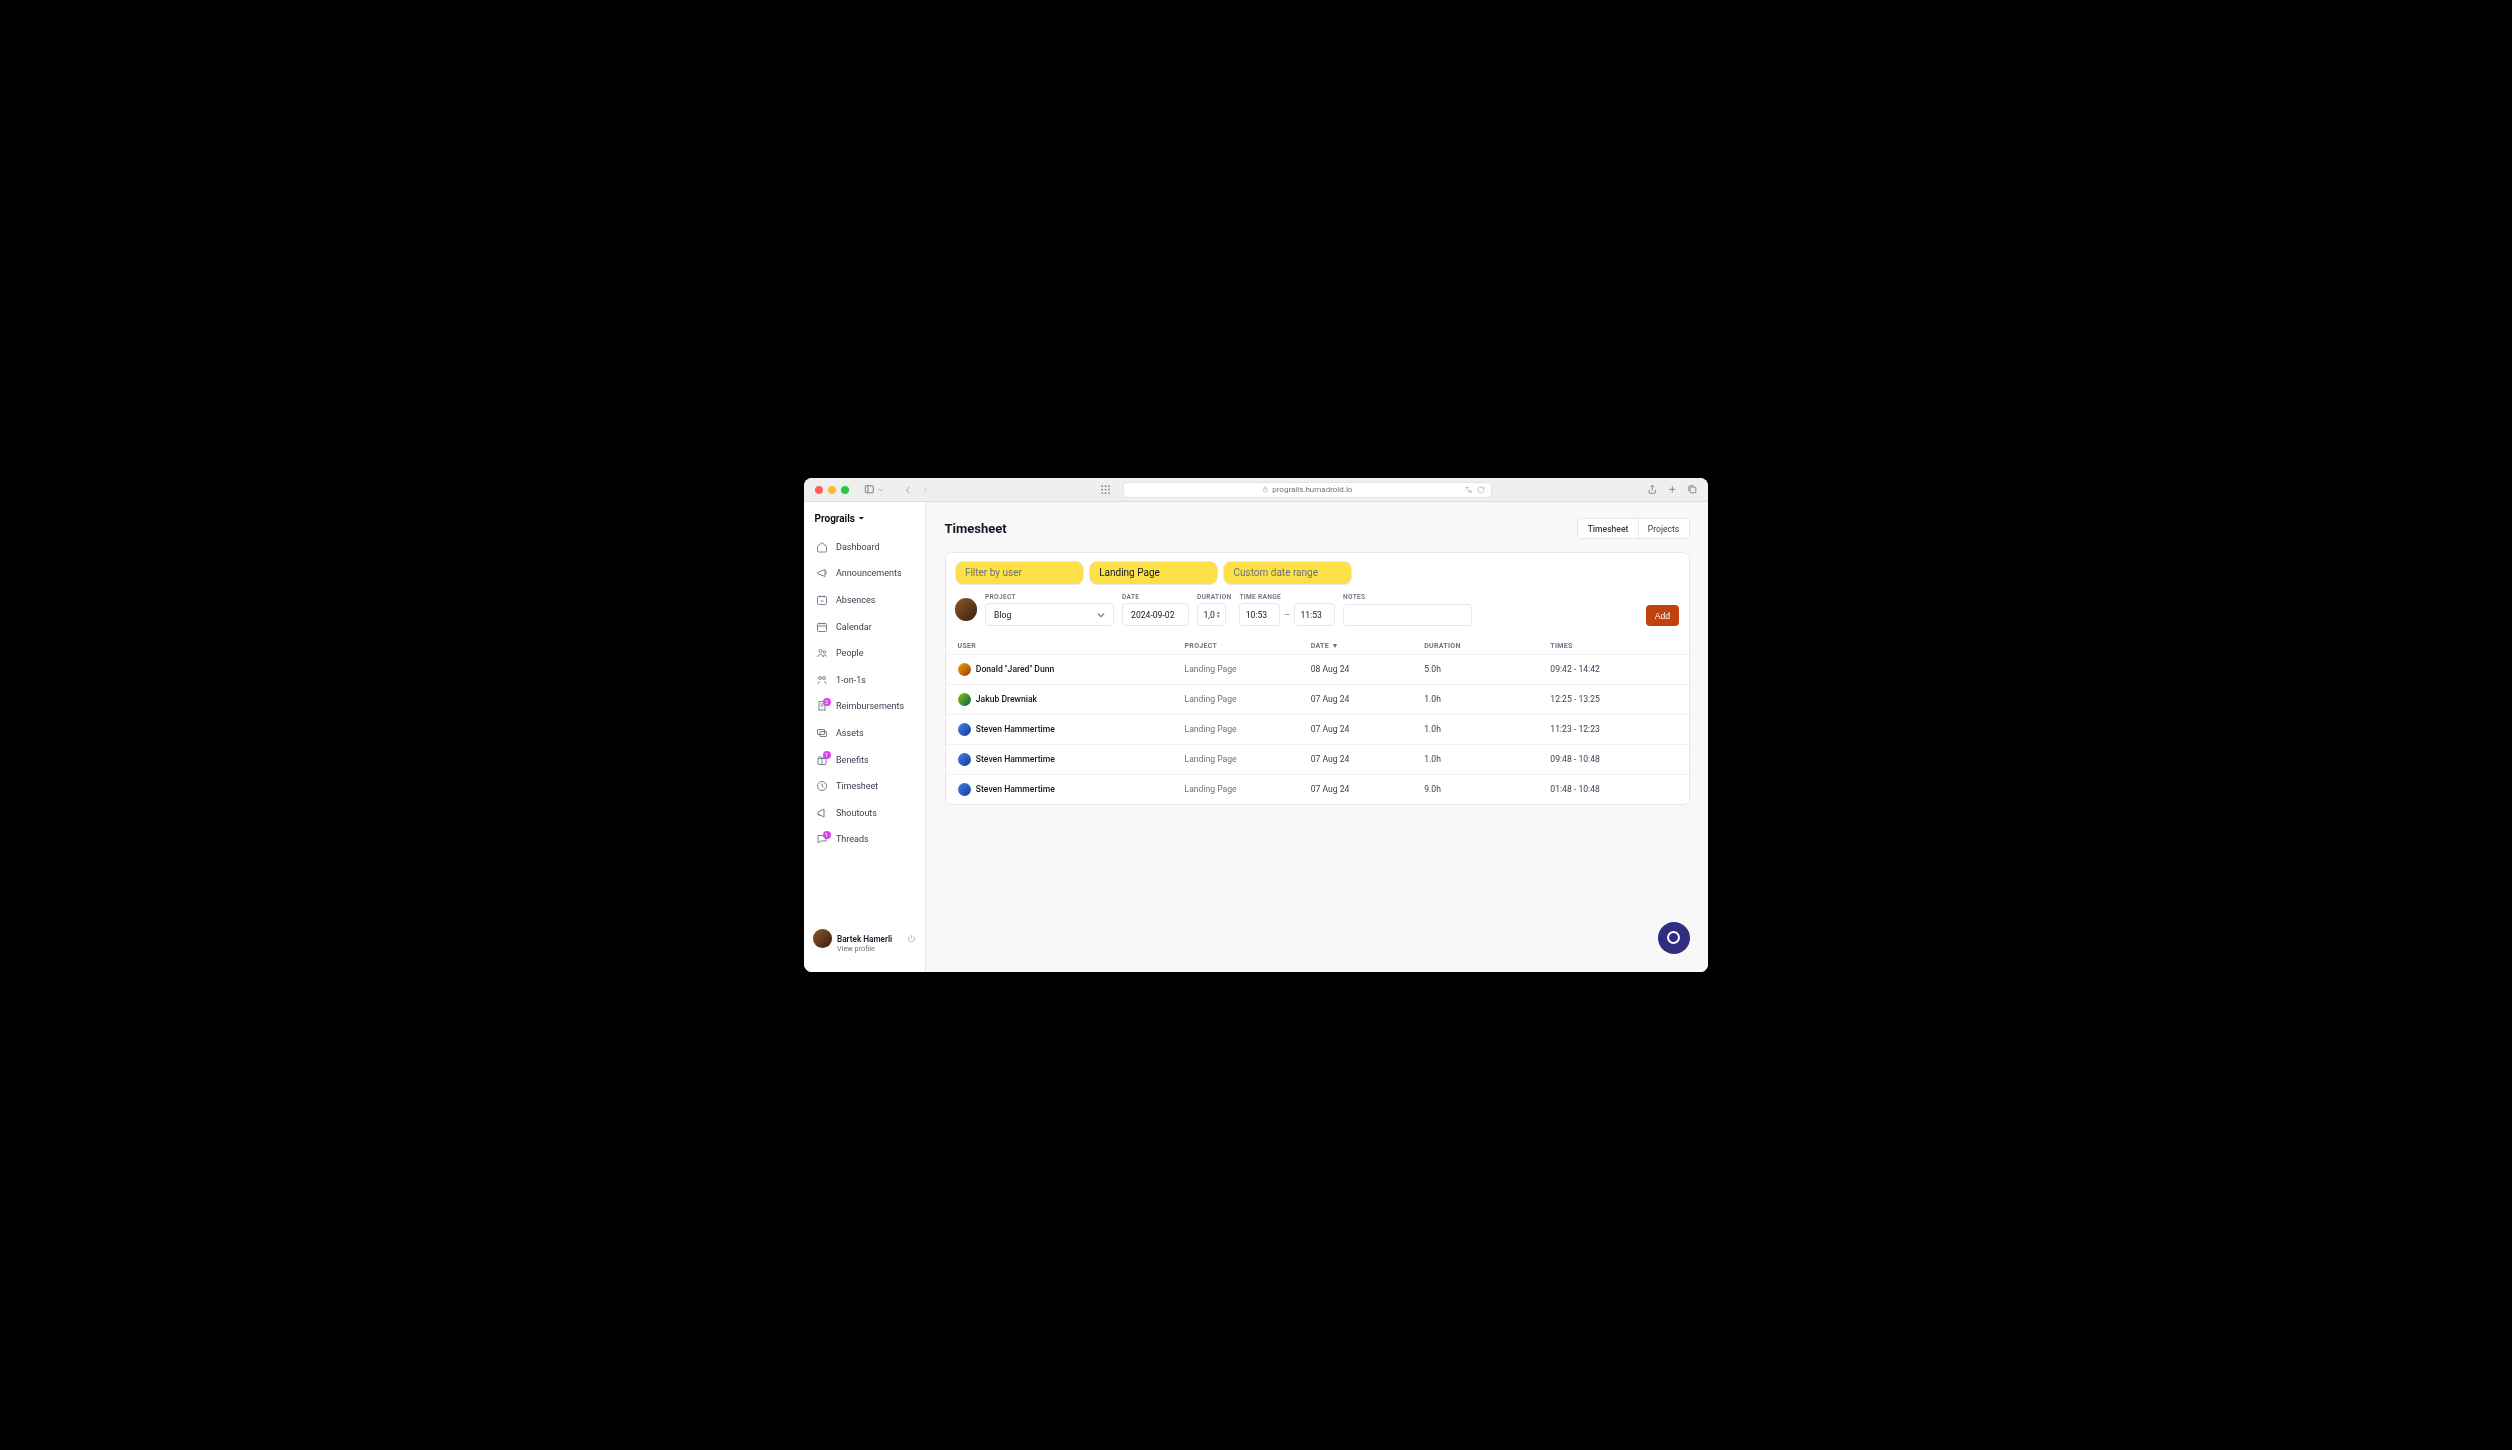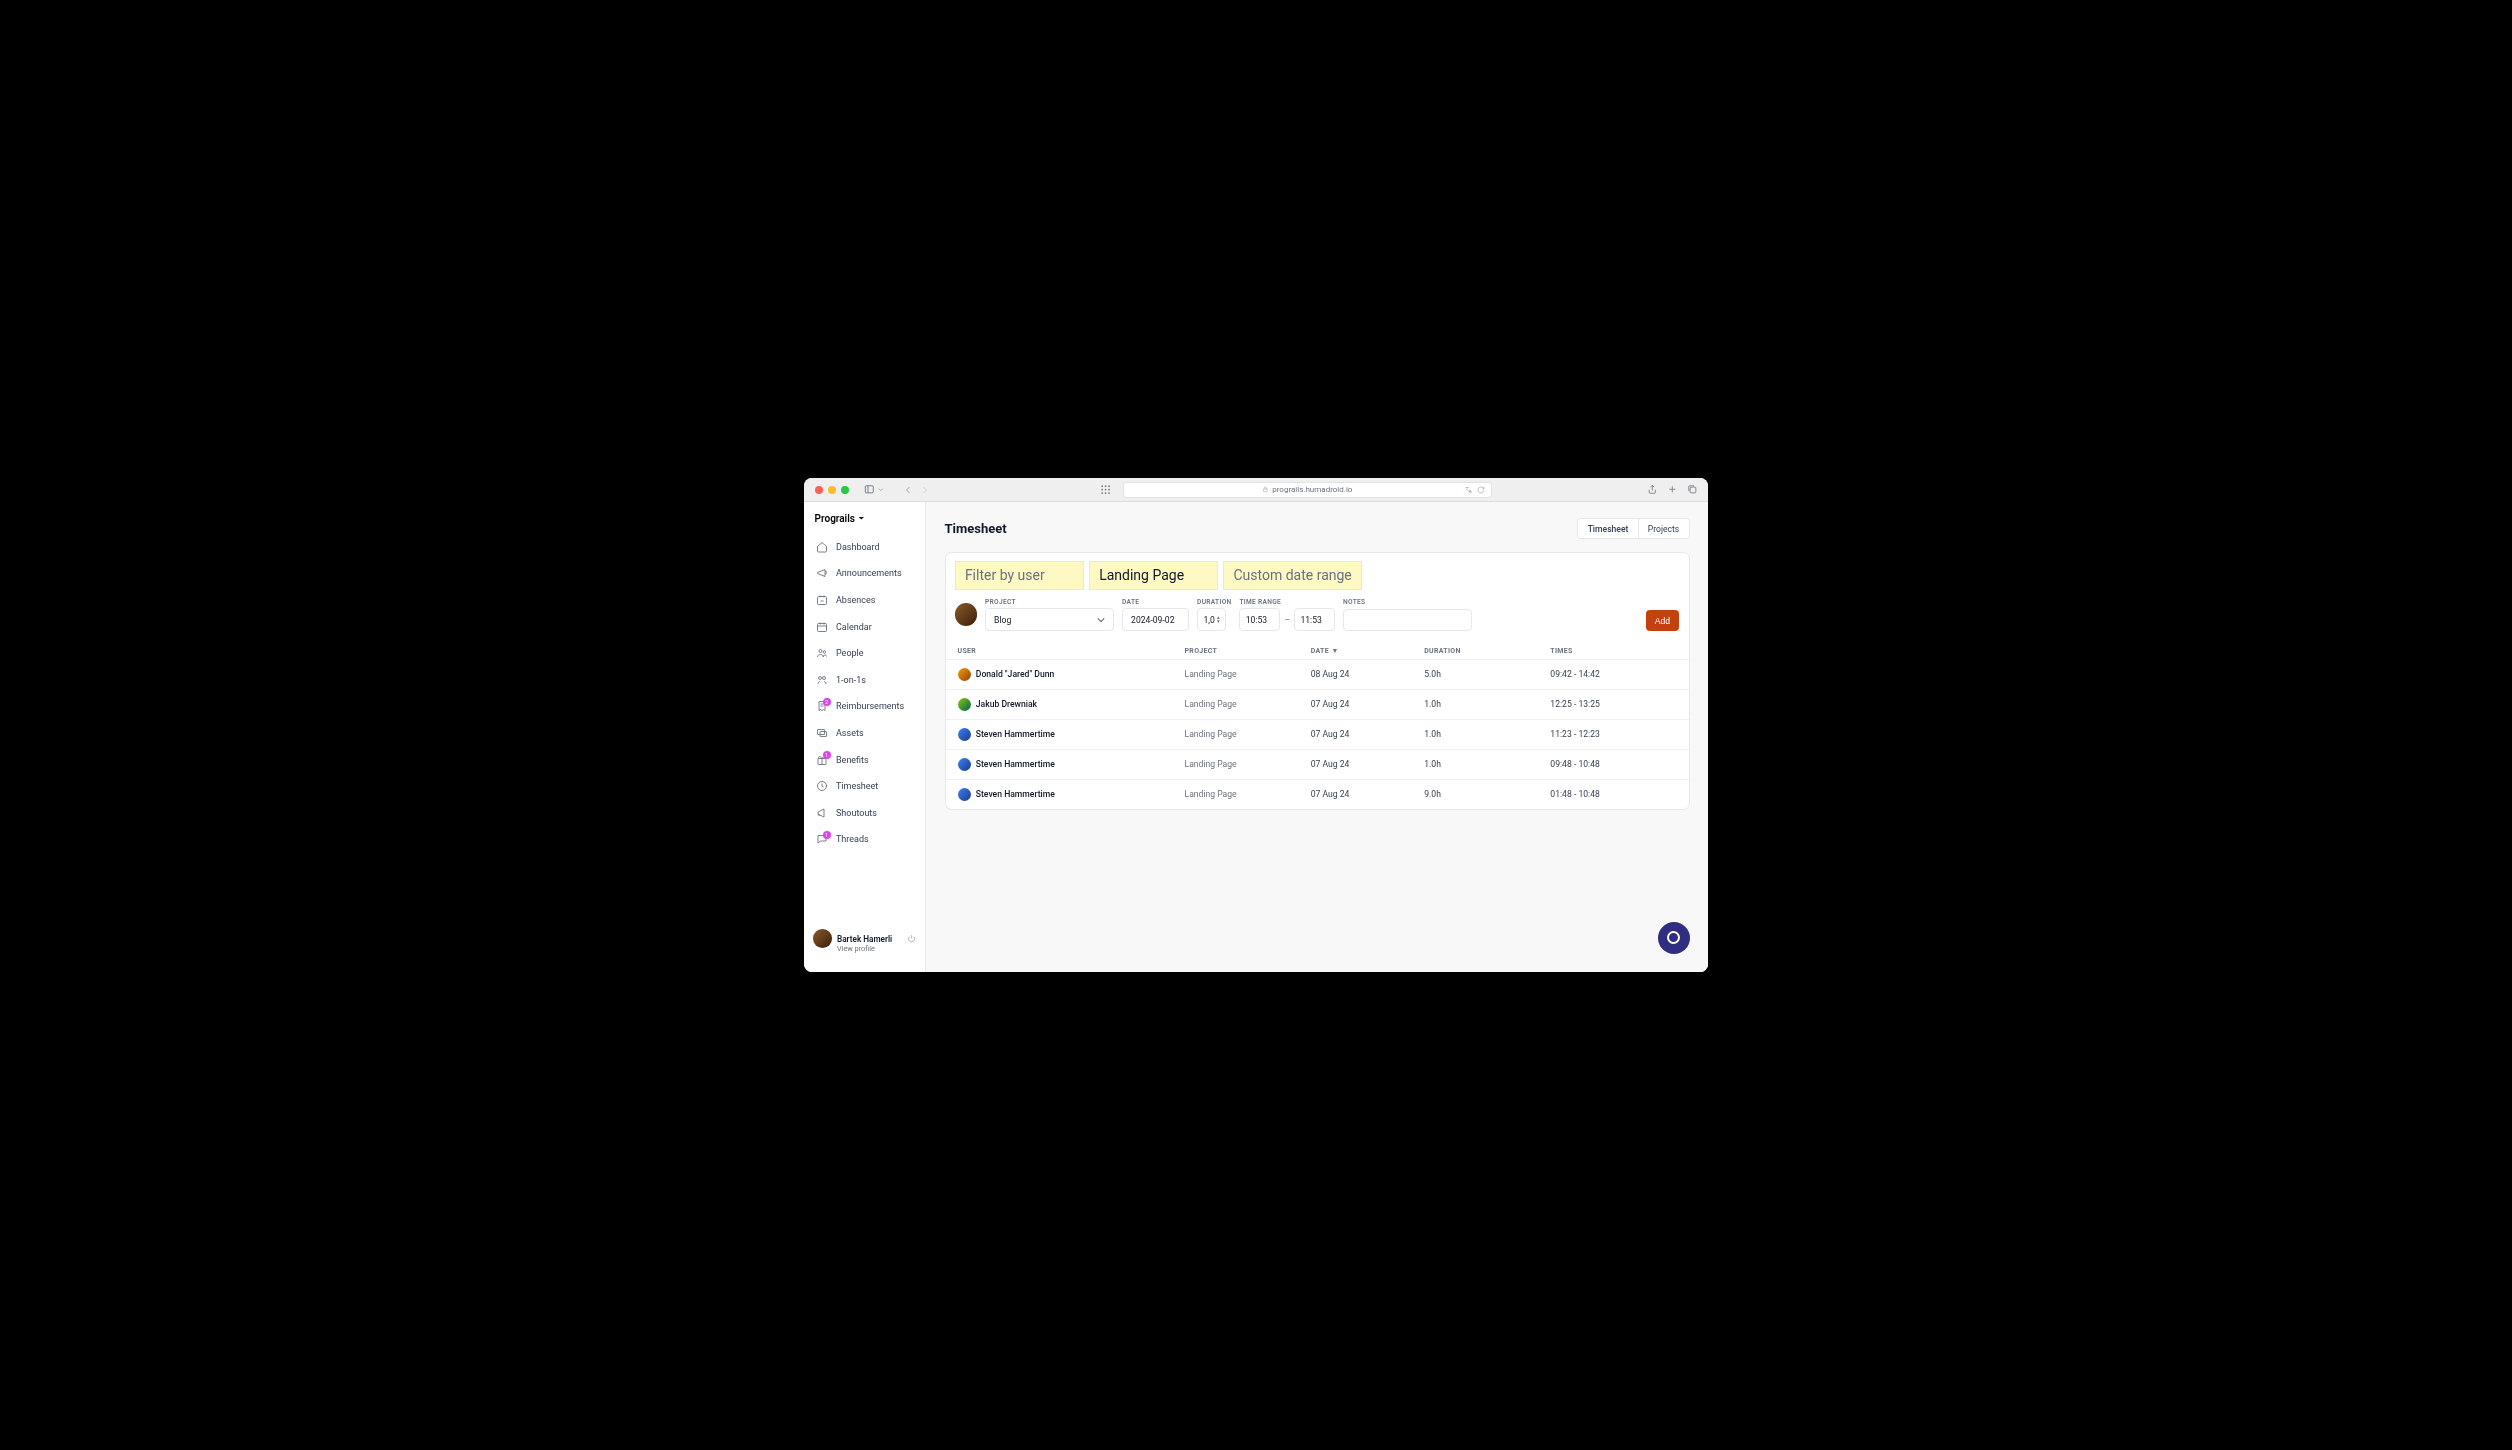--- a/index.html
+++ b/index.html
@@ -143,24 +143,24 @@
   border: 0.7px solid #e5e7eb;
   border-radius: 6.6px;
   background: #fff;
 }
 .filters-row { display: flex; gap: 5.3px; padding: 8px 9.2px; }
 .filter-chip {
   flex: 0 0 auto;
   min-width: 129px;
   padding: 5.3px 9.2px;
   border: 0.7px solid #e5e7eb;
-  border-radius: 0;
-  font-size: 14px;
+  border-radius: 8px;
+  font-size: 10px;
   color: #6b7280;
-  background: #fef9c3;
+  background: #fde047;
 }
 .filter-chip.valued { color: #111827; }
 .entry-row {
   display: flex;
   gap: 8px;
   padding: 0 9.2px 9.2px 9.2px;
   align-items: flex-end;
 }
 .avatar-md {
   width: 22.4px; height: 22.4px; border-radius: 50%;

